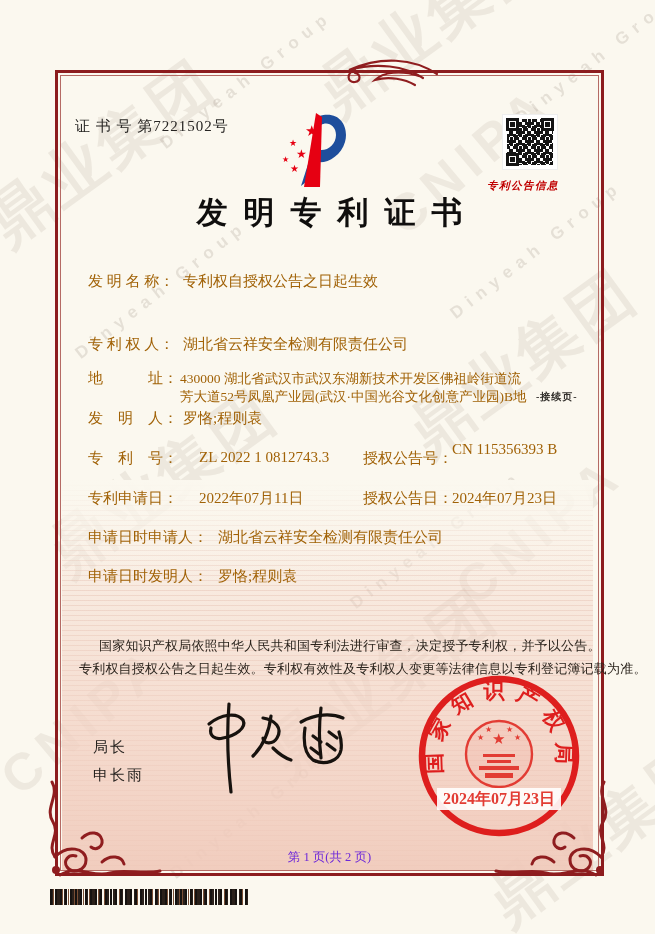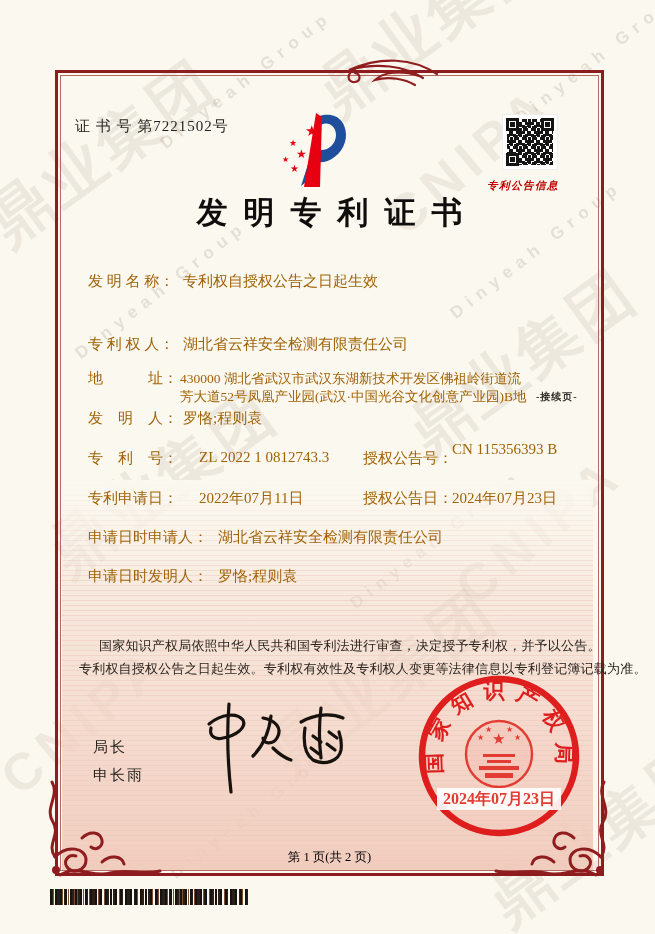--- a/index.html
+++ b/index.html
@@ -41,21 +41,21 @@
   .finder::after{content:"";position:absolute;inset:1px;background:#141414;}
   .f-tl{left:3px;top:3px;} .f-tr{right:3px;top:3px;} .f-bl{left:3px;bottom:3px;}
   .qr-caption{left:487px;top:179px;font-size:10.5px;letter-spacing:1.5px;color:#c00000;font-weight:bold;font-style:italic;}
 
   
   .lbl,.val{font-size:15px;color:#a16207;}
   .addr-val{font-size:13.5px;}
   .small-note{font-size:10px;font-weight:bold;color:#33302c;letter-spacing:1px;}
   .body-line{font-size:13px;letter-spacing:0.2px;color:#2b241d;}
   .sig-label{font-size:15px;color:#221f1c;letter-spacing:2px;}
-  .footer{left:55px;top:849px;width:549px;text-align:center;font-size:12.5px;color:#000000;}
+  .footer{left:55px;top:849px;width:549px;text-align:center;font-size:12.5px;color:#6d28d9;}
 
   .barcode{position:absolute;left:50px;top:889px;width:198px;height:16px;z-index:3;
      background:
        repeating-linear-gradient(90deg,#151210 0 2px,transparent 2px 5px),
        repeating-linear-gradient(90deg,#2a201a 0 3px,transparent 3px 7px),
        repeating-linear-gradient(90deg,#7a4f35 0 1px,transparent 1px 3px);}
 
   .flourish{position:absolute;z-index:4;pointer-events:none;}
   svg text{font-family:"Liberation Serif","DejaVu Serif",serif;}
 </style>

